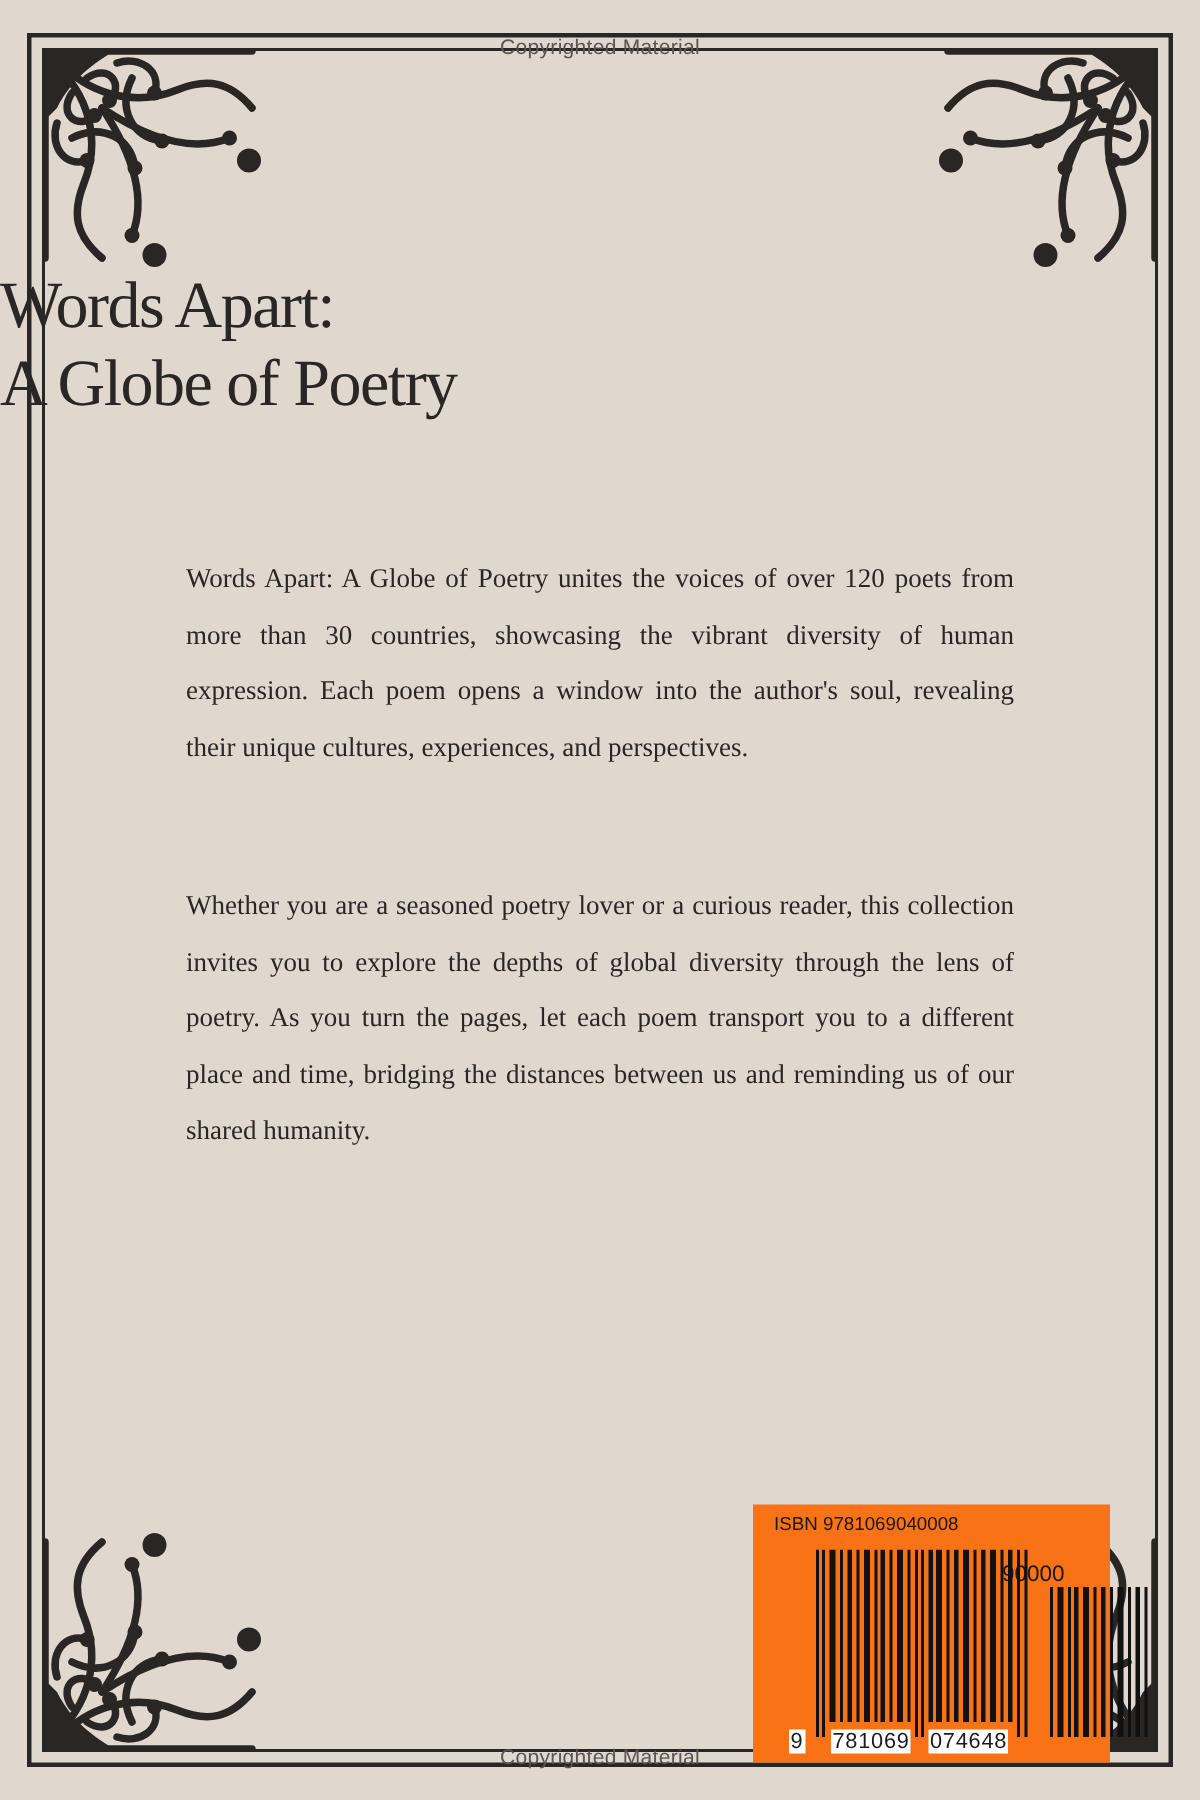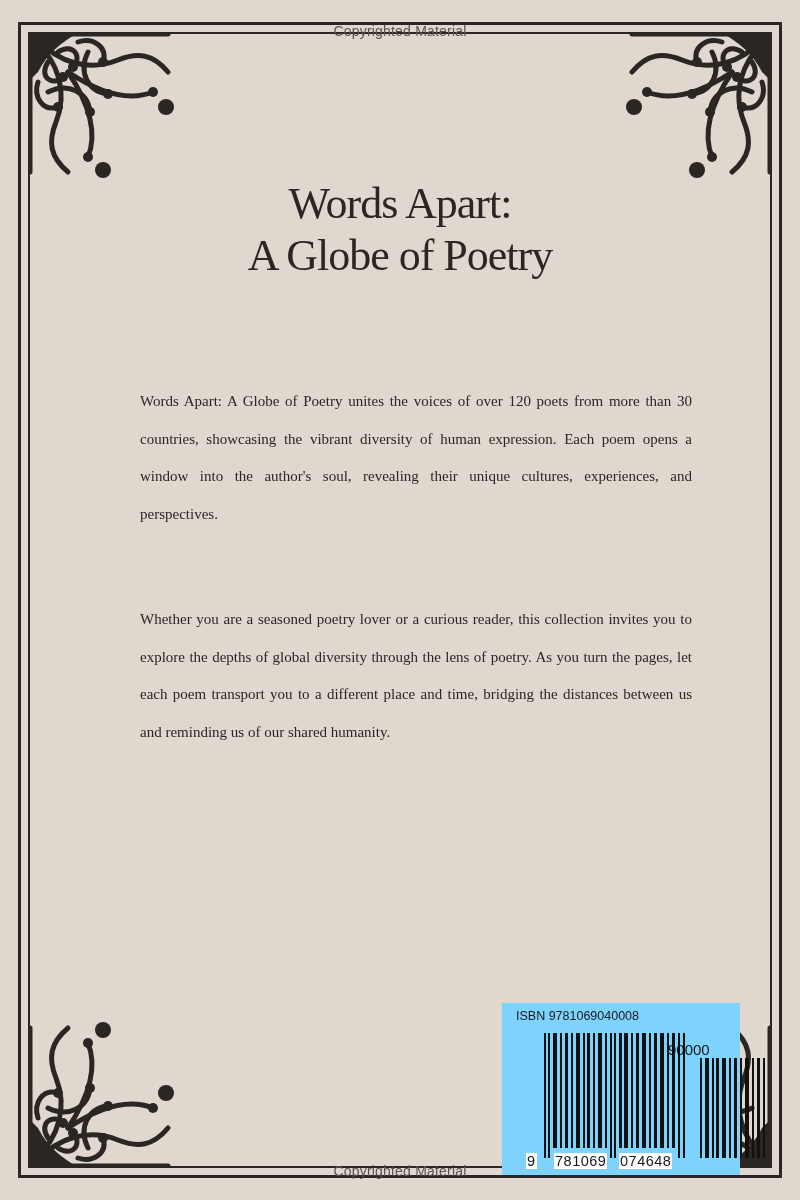--- a/index.html
+++ b/index.html
@@ -40,46 +40,46 @@
     }
     .corner svg { width: 150px; height: 150px; display: block; }
     .corner.tl { left: 28px; top: 32px; }
     .corner.tr { right: 28px; top: 32px; transform: scaleX(-1); }
     .corner.bl { left: 28px; bottom: 32px; transform: scaleY(-1); }
     .corner.br { right: 28px; bottom: 32px; transform: scale(-1,-1); }
 
     .title {
       position: absolute;
       left: 0; right: 0; top: 178px;
-      text-align: center;
+      text-align: left;
       font-size: 44px;
       line-height: 52px;
       font-weight: normal;
       letter-spacing: -1px;
       margin: 0;
       color: #2a2624;
     }
     .body-text {
       position: absolute;
       left: 124px; width: 552px;
-      font-size: 15px;
+      font-size: 18px;
       line-height: 37.5px;
       text-align: justify;
       text-align-last: left;
-      margin: 16px;
+      margin: 0;
       color: #2a2624;
     }
     .p1 { top: 367px; }
     .p2 { top: 585px; }
 
     .barcode-box {
       position: absolute;
       left: 502px; top: 1003px;
       width: 238px; height: 172px;
-      background: #7dd3fc;
+      background: #f97316;
       box-sizing: border-box;
     }
     .isbn-label {
       position: absolute; left: 14px; top: 6px;
       font-family: "Liberation Sans", "DejaVu Sans", sans-serif;
       font-size: 12.5px; color: #1a1a1a;
     }
     .addon-label {
       position: absolute; left: 166px; top: 38px;
       font-family: "Liberation Sans", "DejaVu Sans", sans-serif;

